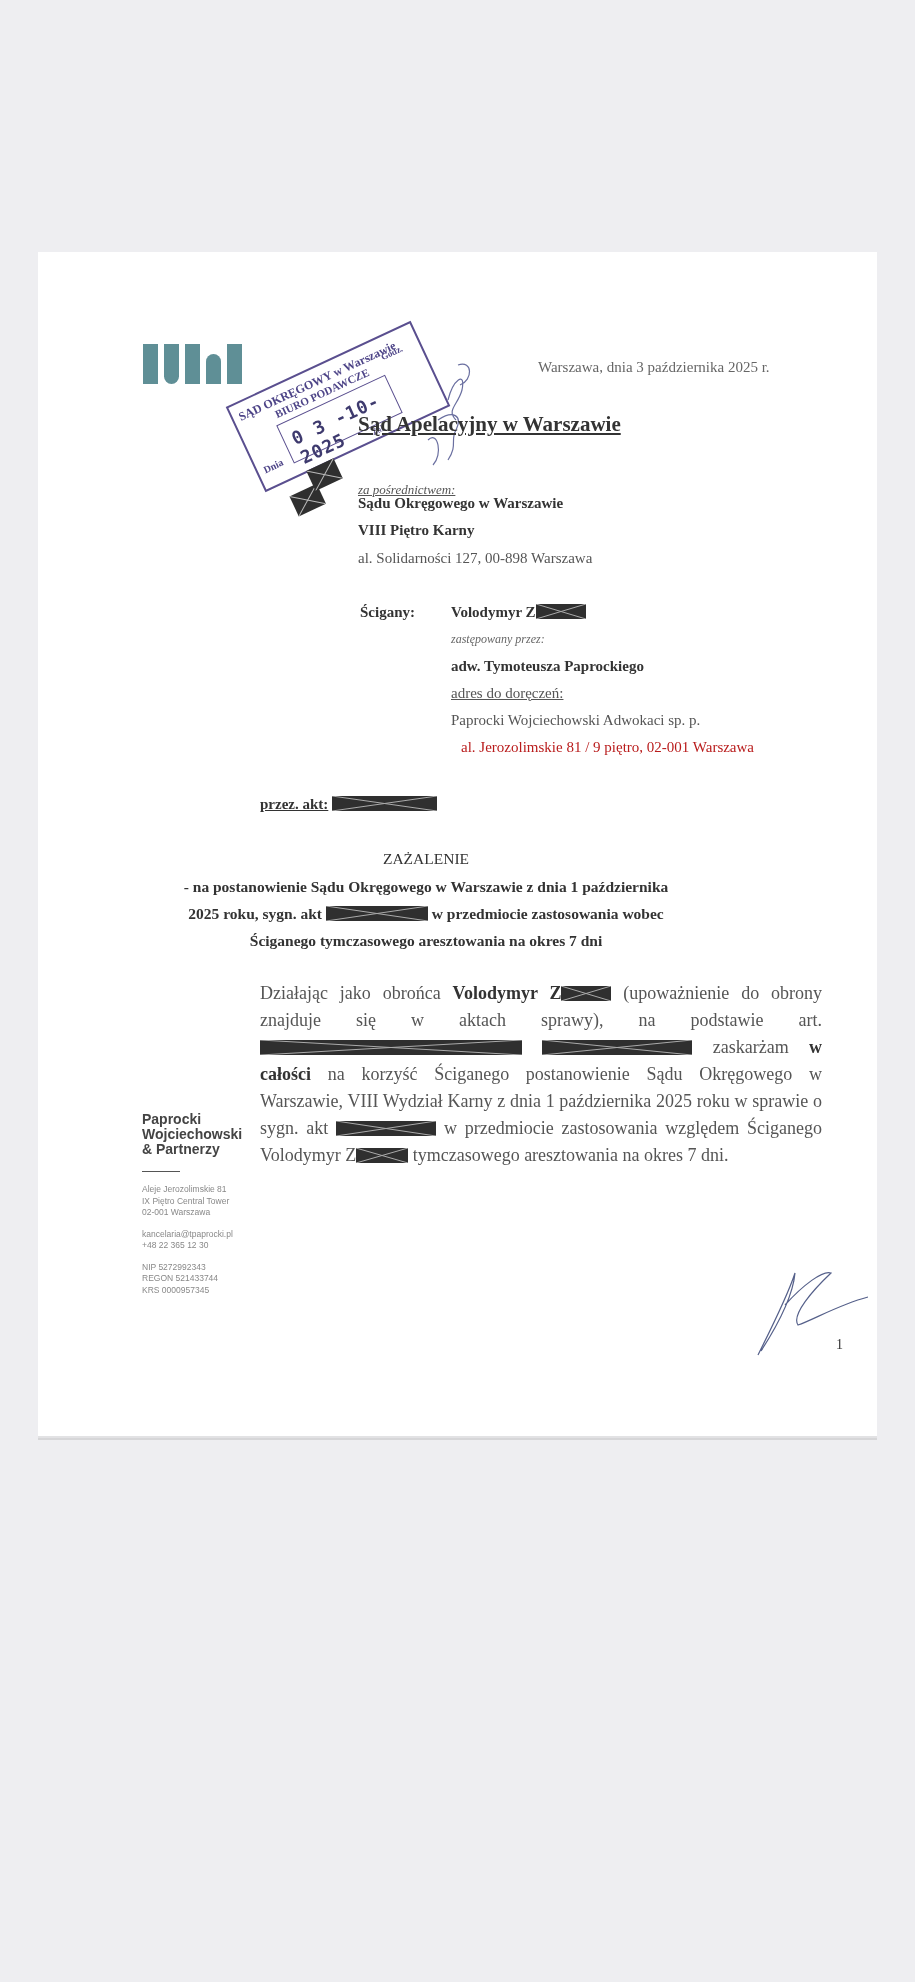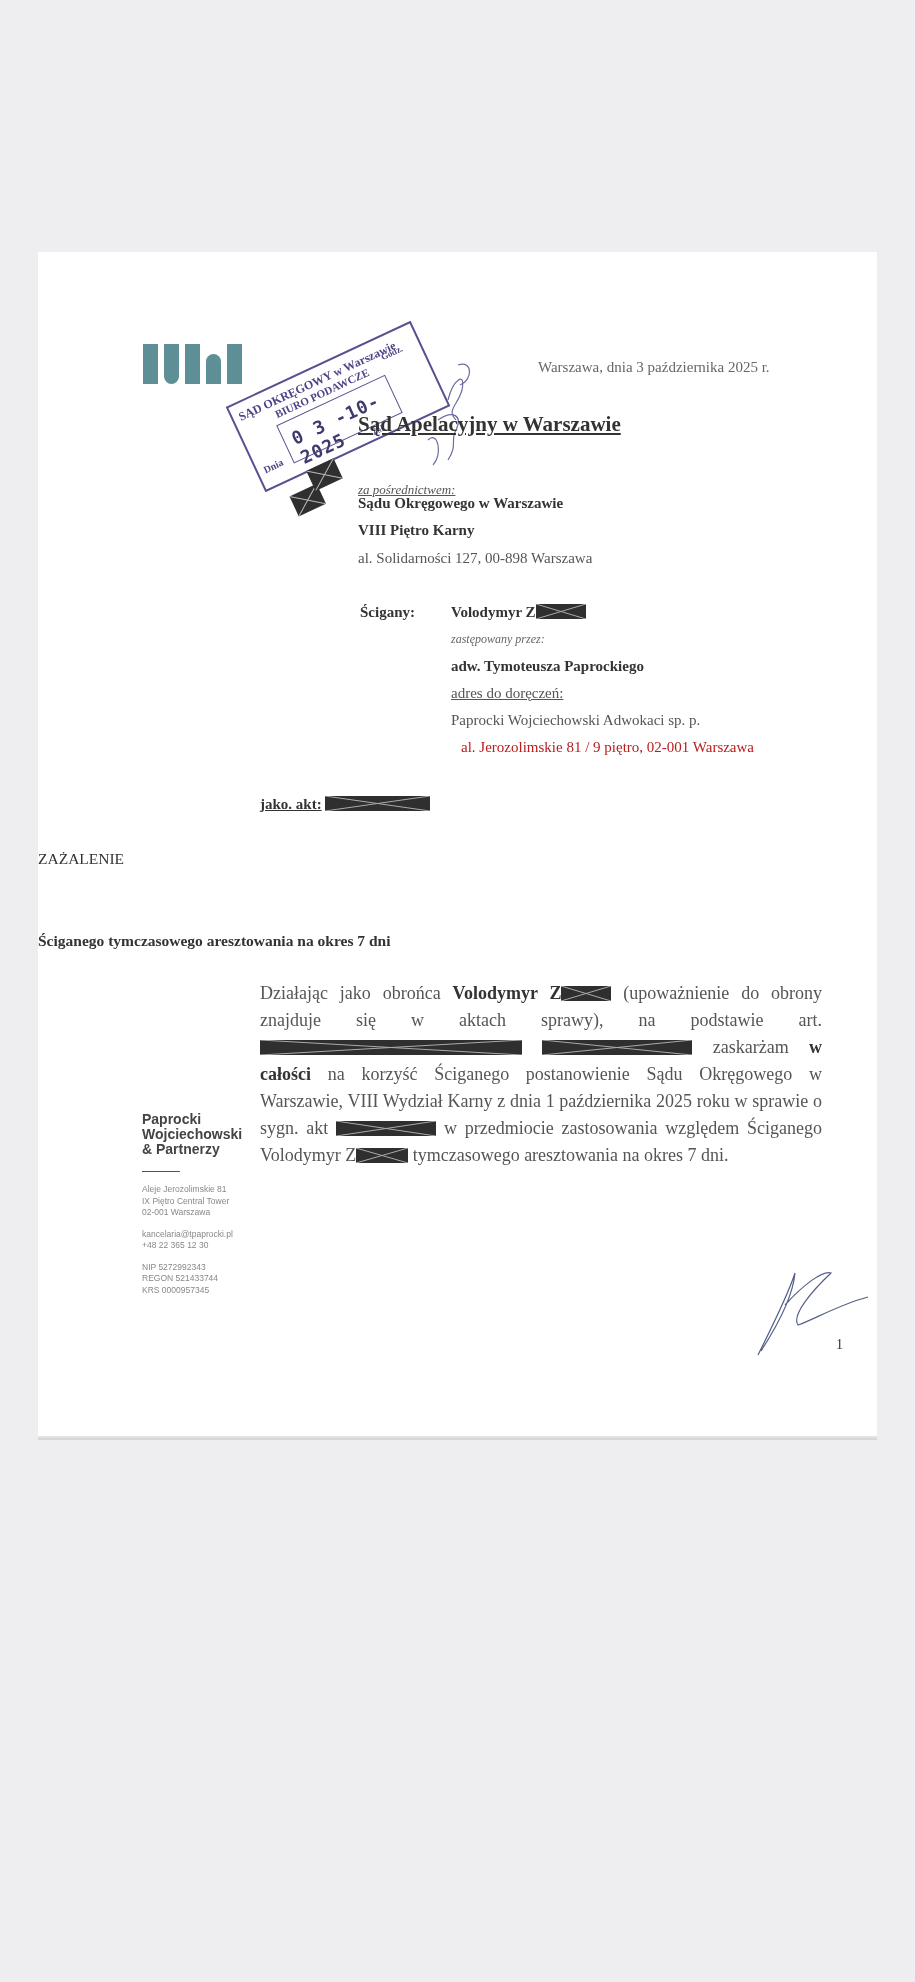--- a/index.html
+++ b/index.html
@@ -26,21 +26,21 @@
   .stamp-godz { position:absolute; left:160px; top:14px; font-size:9px; font-weight:bold; color:#4e4588; }
   .redact { display:inline-block; background:#2f2f2f; height:15px; vertical-align:-2px; position:relative; overflow:hidden; }
   .redact svg { position:absolute; left:0; top:0; width:100%; height:100%; }
   .date-line { left:500px; top:107px; font-size:15px; color:#666; }
   .recipient { left:320px; top:160px; font-size:21px; font-weight:bold; text-decoration:underline; color:#333; }
   .via { left:320px; top:218px; font-size:13px; font-style:italic; text-decoration:underline; color:#555;margin-top:12px; }
   .line { font-size:15px; color:#333; }
   .b { font-weight:bold; }
   .sc-label { left:322px; top:352px; font-size:15px; font-weight:bold; color:#333; }
   .sygn { left:222px; top:544px; font-size:15px; font-weight:bold; color:#333; }
-  .title { left:0; width:776px; font-size:15.5px; color:#333; }
+  .title { left:0; width:776px; text-align:center; font-size:15.5px; color:#333; }
   .para { position:absolute; left:222px; width:562px; font-size:18px; line-height:27px; color:#555; text-align:justify; }
   .para .dk { color:#333; }
   .sidebar { position:absolute; left:104px; top:860px; width:120px; font-family:"Liberation Sans","DejaVu Sans",sans-serif; }
   .sb-name { font-size:14px; font-weight:bold; line-height:15px; color:#444; }
   .sb-rule { width:38px; height:1px; background:#555; margin:14px 0 12px; }
   .sb-small { font-size:8.5px; line-height:11.5px; color:#888; }
   .sb-gap { height:10px; }
   .page-num { left:798px; top:1085px; font-size:14px; color:#333; }
 </style>
 </head>
@@ -101,28 +101,37 @@
           <line x1="50" y1="0" x2="0" y2="15" stroke="#aaa" stroke-width="1"></line>
         </svg></span>
   </div>
   <div class="abs" style="left:413px; top:380px; font-size:12px; font-style:italic; color:#666;">zastępowany przez:</div>
   <div class="abs line b" style="left:413px; top:406px;">adw. Tymoteusza Paprockiego</div>
   <div class="abs line" style="left:413px; top:433px; text-decoration:underline; color:#555;">adres do doręczeń:</div>
   <div class="abs line" style="left:413px; top:460px; color:#555;">Paprocki Wojciechowski Adwokaci sp. p.</div>
   <div class="abs line" style="left:423px; top:487px; color:#b91c1c;">al. Jerozolimskie 81 / 9 piętro, 02-001 Warszawa</div>
 
   <div class="abs sygn">
-    <span style="text-decoration:underline;">jako. akt:</span>
+    <span style="text-decoration:underline;">przez. akt:</span>
     <span class="redact" style="width:105px;"><svg viewBox="0 0 105 15" preserveAspectRatio="none">
           <line x1="0" y1="0" x2="105" y2="15" stroke="#aaa" stroke-width="1"></line>
           <line x1="105" y1="0" x2="0" y2="15" stroke="#aaa" stroke-width="1"></line>
         </svg></span>
   </div>
 
   <div class="abs title" style="top:598px; font-size:15.5px;">ZAŻALENIE</div>
+  <div class="abs title b" style="top:626px;">- na postanowienie Sądu Okręgowego w Warszawie z dnia 1 października</div>
+  <div class="abs title b" style="top:653px;">
+    <span>2025 roku, sygn. akt</span>
+    <span class="redact" style="width:102px;"><svg viewBox="0 0 102 15" preserveAspectRatio="none">
+          <line x1="0" y1="0" x2="102" y2="15" stroke="#aaa" stroke-width="1"></line>
+          <line x1="102" y1="0" x2="0" y2="15" stroke="#aaa" stroke-width="1"></line>
+        </svg></span>
+    <span>w przedmiocie zastosowania wobec</span>
+  </div>
   <div class="abs title b" style="top:680px;">Ściganego tymczasowego aresztowania na okres 7 dni</div>
 
   <div class="para" style="top:728px;">
     <span>Działając jako obrońca </span><span class="dk b">Volodymyr Z</span><span class="redact" style="width:50px;"><svg viewBox="0 0 50 15" preserveAspectRatio="none">
           <line x1="0" y1="0" x2="50" y2="15" stroke="#aaa"></line>
           <line x1="50" y1="0" x2="0" y2="15" stroke="#aaa"></line>
         </svg></span><span> (upoważnienie do obrony znajduje się w aktach sprawy), na podstawie art. </span><span class="redact" style="width:262px;"><svg viewBox="0 0 262 15" preserveAspectRatio="none">
           <line x1="0" y1="0" x2="262" y2="15" stroke="#aaa"></line>
           <line x1="262" y1="0" x2="0" y2="15" stroke="#aaa"></line>
         </svg></span> <span class="redact" style="width:150px;"><svg viewBox="0 0 150 15" preserveAspectRatio="none">

